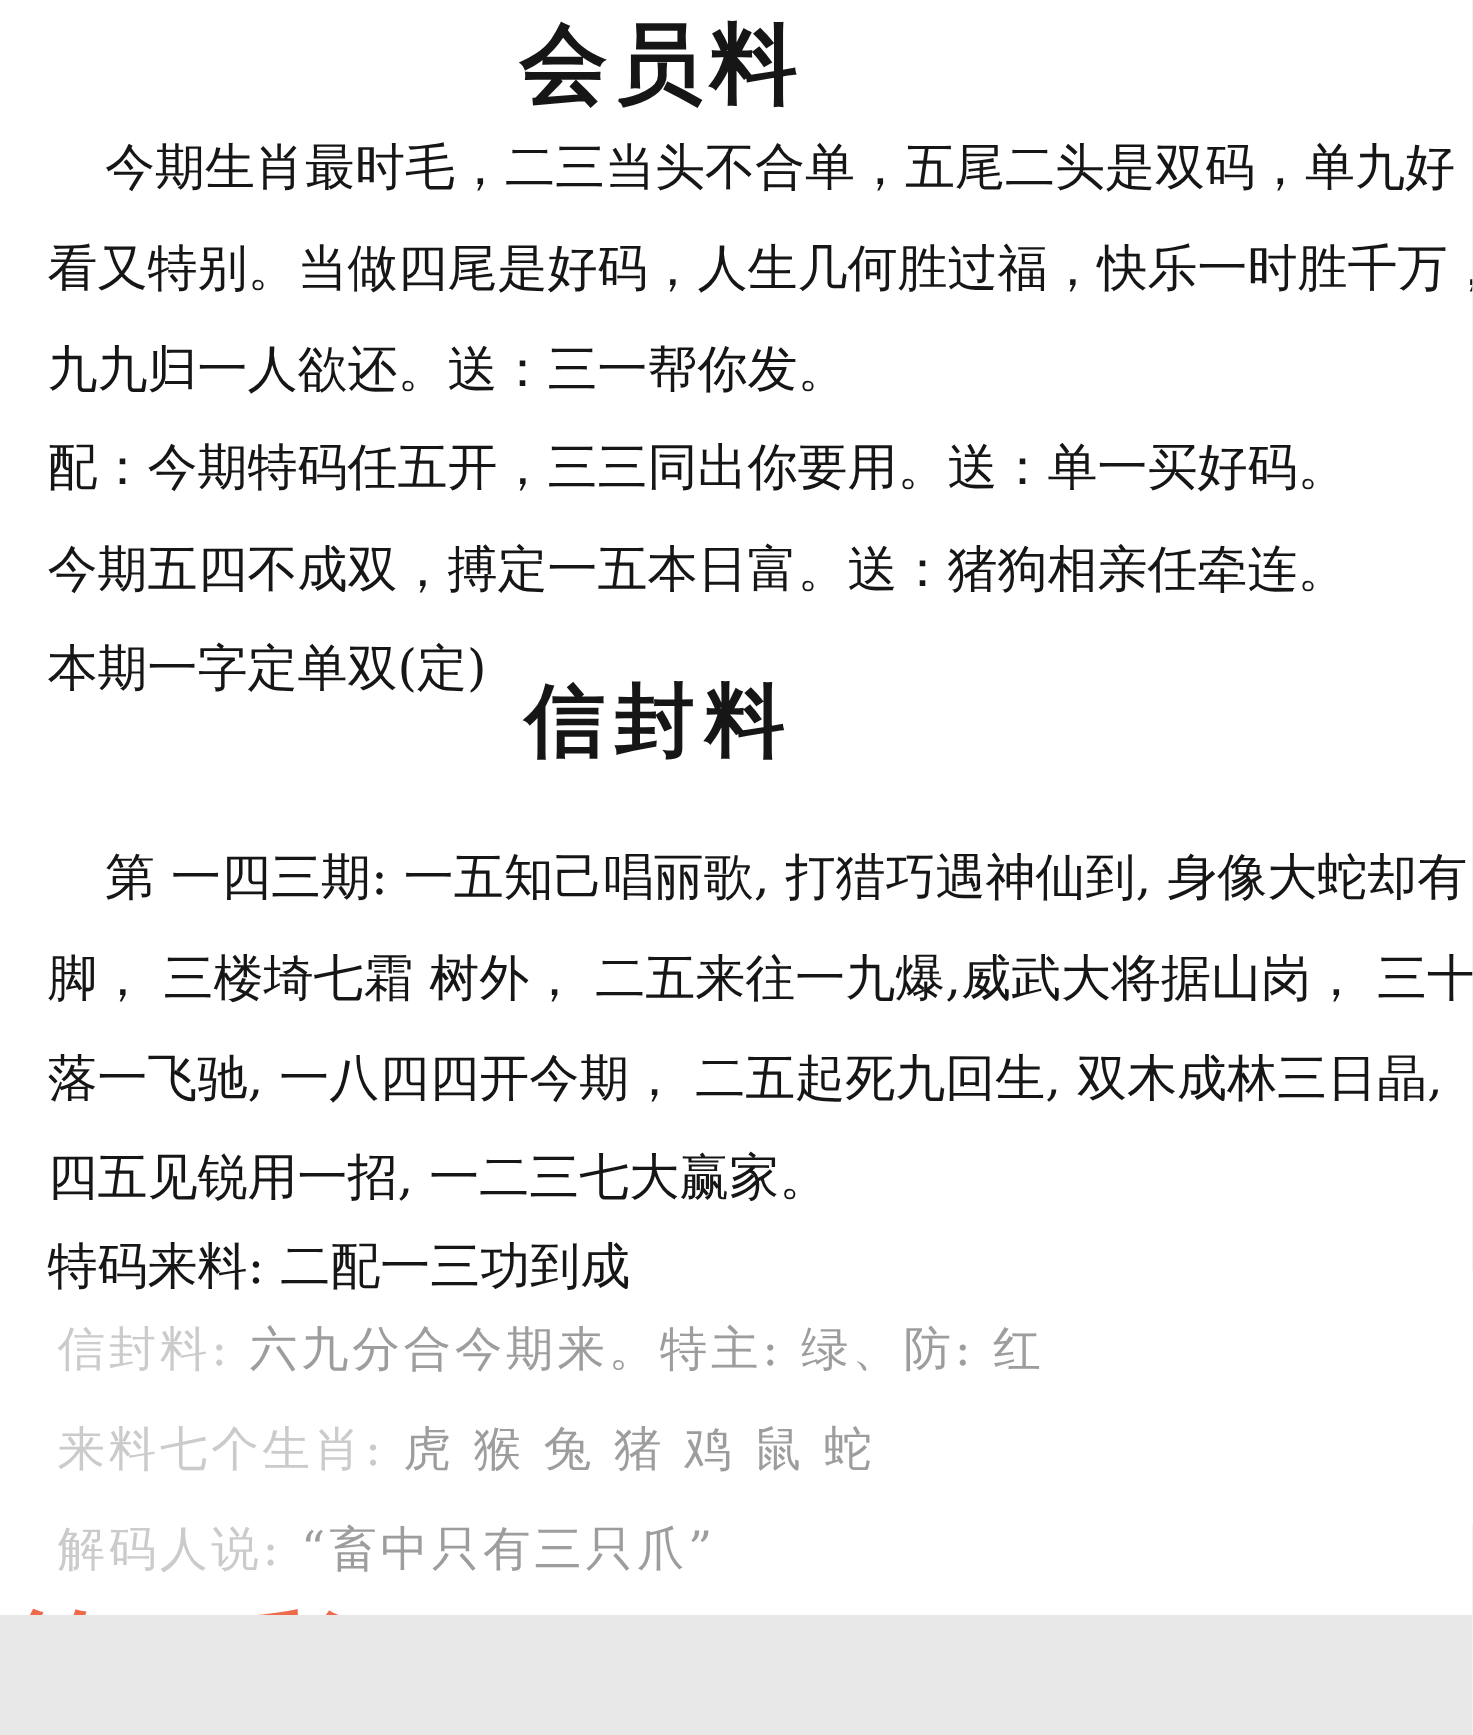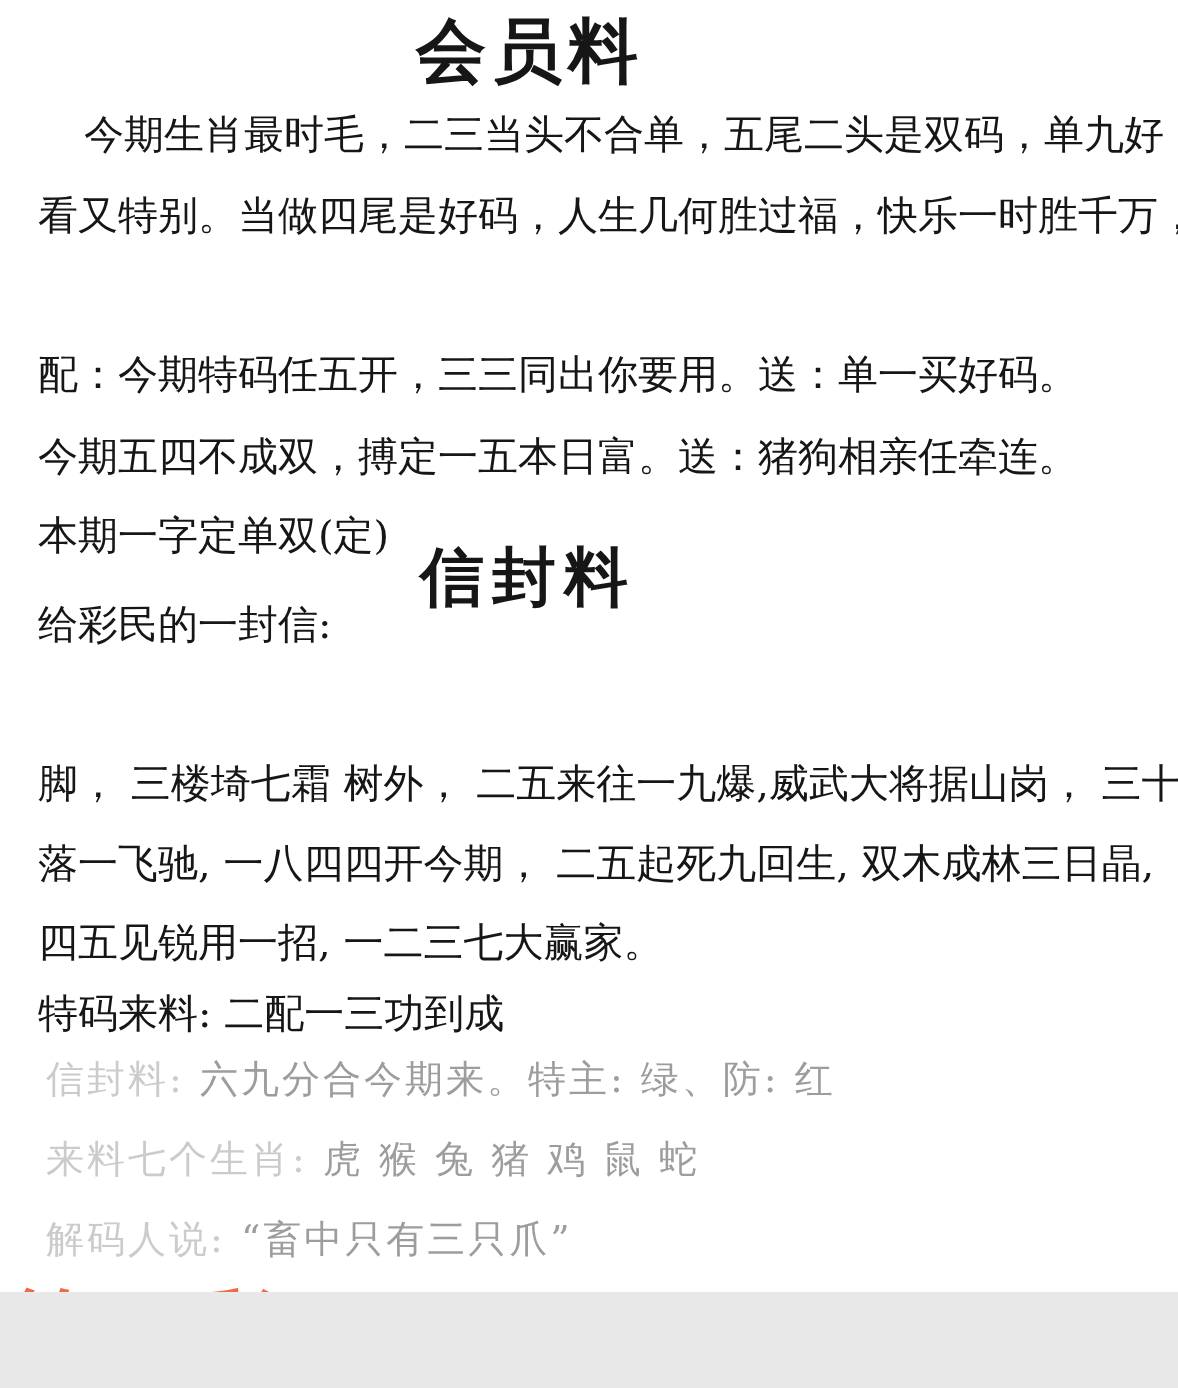--- a/index.html
+++ b/index.html
@@ -101,31 +101,32 @@
 <body>
 
 <div class="page">
 
   <div class="sec-title main">会员料</div>
 
   <div class="line indent" style="top:113px">今期生肖最时毛，二三当头不合单，五尾二头是双码，单九好</div>
 
   <div class="line" style="top:194px">看又特别。当做四尾是好码，人生几何胜过福，快乐一时胜千万，</div>
 
+  <div class="line" style="top:275px">九九归一人欲还。送：三一帮你发。</div>
 
   <div class="line" style="top:353px">配：今期特码任五开，三三同出你要用。送：单一买好码。</div>
 
   <div class="line" style="top:435px">今期五四不成双，搏定一五本日富。送：猪狗相亲任牵连。</div>
 
   <div class="line" style="top:514px">本期一字定单双(定)</div>
 
   <div class="sec-title envelope">信封料</div>
 
-  <div class="line" style="top:603px">给彩民的一封信:</div>
 
+  <div class="line indent" style="top:681px">第 一四三期: 一五知己唱丽歌, 打猎巧遇神仙到, 身像大蛇却有</div>
 
   <div class="line" style="top:762px">脚， 三楼埼七霜 树外， 二五来往一九爆,威武大将据山岗， 三十四</div>
 
   <div class="line" style="top:842px">落一飞驰, 一八四四开今期， 二五起死九回生, 双木成林三日晶,</div>
 
   <div class="line" style="top:921px">四五见锐用一招, 一二三七大赢家。</div>
 
   <div class="line" style="top:992px">特码来料: 二配一三功到成</div>
 
   <div class="faded-line" style="top:1060px">

